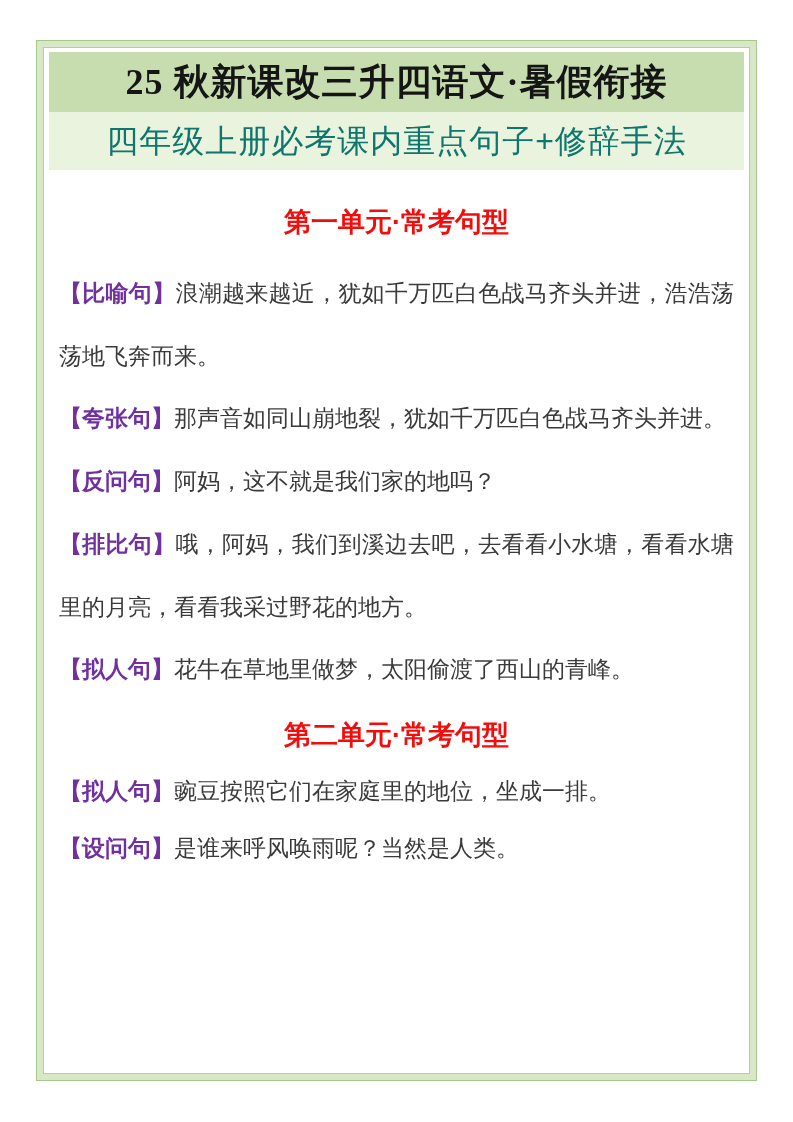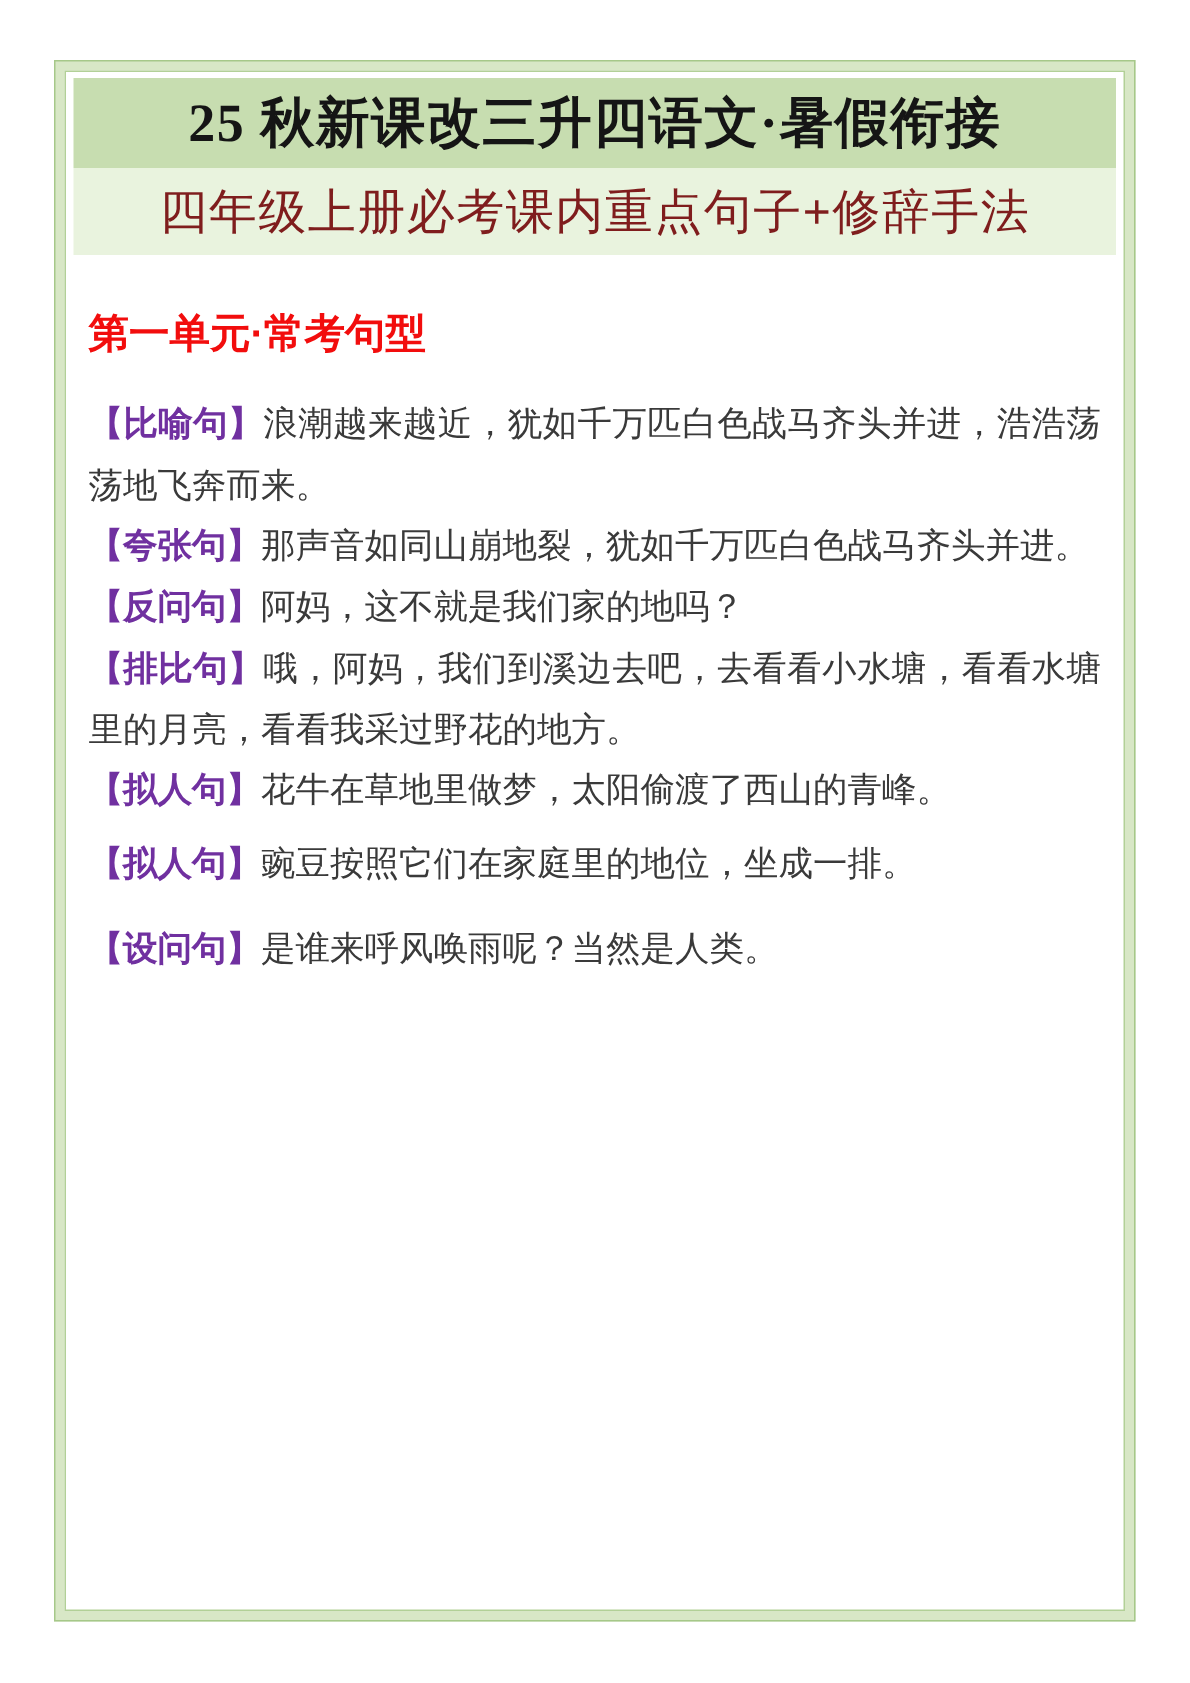--- a/index.html
+++ b/index.html
@@ -13,33 +13,33 @@
     width:100%; height:100%; background:#ffffff;
     border:1px solid #b2d097; padding:4px 5px 0 5px; overflow:hidden;
   }
   .title-banner{
     background:#c7ddb0; height:60px; line-height:60px; text-align:center;
     font-family:"Liberation Serif", serif; font-weight:700;
     font-size:36px; color:#151515; letter-spacing:1px;
   }
   .subtitle-banner{
     background:#e9f3de; height:58px; line-height:58px; text-align:center;
-    font-size:32px; color:#7f1d1d; letter-spacing:1px;
+    font-size:32px; color:#0f766e; letter-spacing:1px;
   }
   .doc-body{ padding:0 10px; }
   .section-heading{
-    color:#f20d0d; font-size:27px; font-weight:600;
+    text-align:center; color:#f20d0d; font-size:27px; font-weight:600;
     line-height:40px;
   }
   .section-heading.first{ margin:32px 0 20px 0; }
   .section-heading.second{ margin:14px 0 8px 0; }
   .entry{
     font-size:23px; color:#3a3a3a; text-align:justify;
   }
-  .sec1 .entry{ line-height:40px; }
+  .sec1 .entry{ line-height:62px; }
   .sec2 .entry{ line-height:56px; }
   .rl{
     color:#7030a0; font-family:"Liberation Serif", serif;
     font-weight:600; font-size:23px;
   }
 </style>
 </head>
 <body>
 
 <div class="page-frame">
@@ -54,20 +54,21 @@
       <div class="section-heading first">第一单元·常考句型</div>
 
       <div class="sec1">
         <p class="entry"><span class="rl">【比喻句】</span><span>浪潮越来越近，犹如千万匹白色战马齐头并进，浩浩荡荡地飞奔而来。</span></p>
         <p class="entry"><span class="rl">【夸张句】</span><span>那声音如同山崩地裂，犹如千万匹白色战马齐头并进。</span></p>
         <p class="entry"><span class="rl">【反问句】</span><span>阿妈，这不就是我们家的地吗？</span></p>
         <p class="entry"><span class="rl">【排比句】</span><span>哦，阿妈，我们到溪边去吧，去看看小水塘，看看水塘里的月亮，看看我采过野花的地方。</span></p>
         <p class="entry"><span class="rl">【拟人句】</span><span>花牛在草地里做梦，太阳偷渡了西山的青峰。</span></p>
       </div>
 
+      <div class="section-heading second">第二单元·常考句型</div>
 
       <div class="sec2">
         <p class="entry"><span class="rl">【拟人句】</span><span>豌豆按照它们在家庭里的地位，坐成一排。</span></p>
         <p class="entry"><span class="rl">【设问句】</span><span>是谁来呼风唤雨呢？当然是人类。</span></p>
       </div>
 
     </div>
   </div>
 </div>
 

